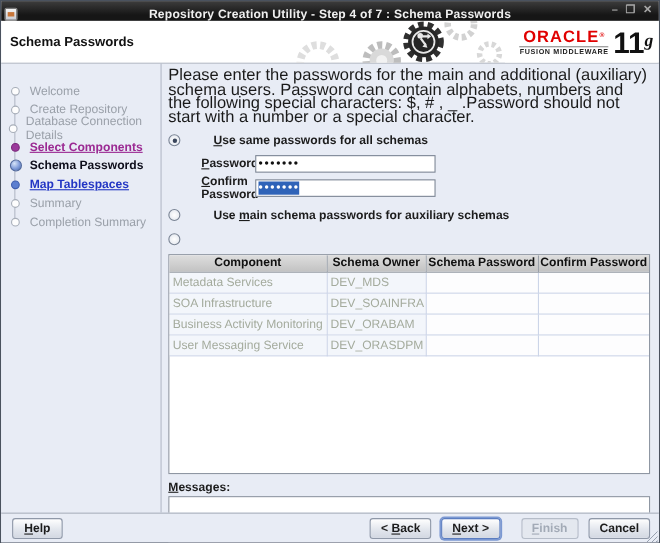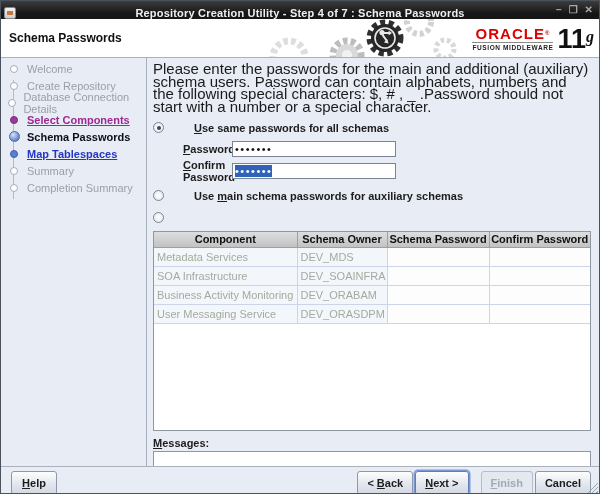--- a/index.html
+++ b/index.html
@@ -40,21 +40,21 @@
   .brand { font-size:15px; font-weight:bold; color:#e00000; letter-spacing:1px; line-height:15px; }
   .brand .reg { font-size:6px; vertical-align:top; color:#e00000; }
   .logo-sub {
     border-top:1px solid #8a8a8a; margin-top:1px; padding-top:1px;
     font-size:6.5px; font-weight:bold; color:#222; letter-spacing:.6px;
   }
   .ver { font-size:27px; font-weight:bold; color:#111; line-height:38px; }
   .ver-sup { font-family:"Liberation Serif", serif; font-style:italic; font-size:16px; font-weight:bold; vertical-align:6px; }
   
   .bodyrow { display:flex; height:408px; }
-  .sidebar { position:relative; width:148px; background:#e8ecf5; border-right:1px solid #a9b0bd; padding-top:2px; }
+  .sidebar { position:relative; width:148px; background:#e8ecf5; border-right:1px solid #a9b0bd; padding-top:16px; }
   .rail { position:absolute; left:12px; top:22px; width:1px; height:119px; background:#b3bac6; }
   .step { position:relative; display:flex; align-items:center; height:17px; font-size:11px; }
   .marker { width:26px; display:flex; justify-content:center; }
   .dot { width:8px; height:8px; border-radius:50%; background:#fdfdfd; border:1px solid #a7aeb9; }
   .step-visited .dot { background:#9b3a9b; border-color:#7c2a7c; }
   .step-link .dot { background:#5c7fd0; border-color:#3f5fae; }
   .step-current .dot { width:11px; height:11px; background:radial-gradient(circle at 35% 30%, #d6e4f8, #7e9ad8 55%, #44639f); border-color:#51699c; }
   .step-pending .lbl { color:#9aa0a9; }
   .step-visited .lbl { color:#9b2a93; text-decoration:underline; font-weight:bold; cursor:pointer; }
   .step-link .lbl { color:#2336c4; text-decoration:underline; font-weight:bold; cursor:pointer; }
@@ -92,25 +92,25 @@
   
   .messages-lbl { margin:6px 0 0 2px; font-size:11px; font-weight:bold; color:#1c1c1c; }
   .messages-box {
     display:block; margin:2px 0 0 2px; width:438px; height:42px;
     background:#fff; border:1px solid #8f97a3; resize:none; outline:none;
     font-family:"Liberation Sans", sans-serif; font-size:11px;
   }
   
   .footer { position:relative; height:28px; background:#e8ecf5; border-top:1px solid #aab1bd; }
   .btn {
-    height:24px; padding:0 9px; font-family:"Liberation Sans", sans-serif; font-size:11px; font-weight:bold; color:#1c1c1c;
+    height:19px; padding:0 9px; font-family:"Liberation Sans", sans-serif; font-size:11px; font-weight:bold; color:#1c1c1c;
     background:linear-gradient(#fefefe,#e2e6ed 55%, #d3d8e2); border:1px solid #8f98a8; border-radius:3px; cursor:pointer;
   }
   .btn-help { position:absolute; left:10px; top:4px; width:46px; }
-  .btn-group { position:absolute; right:8px; top:4px; display:flex; gap:2px; }
+  .btn-group { position:absolute; right:8px; top:4px; display:flex; gap:9px; }
   .btn-focus { box-shadow:0 0 0 1.5px #7b98d2; border-color:#5b7dc0; }
   .btn-disabled { color:#a2aab6; background:#e4e8ef; border-color:#b6bdc9; cursor:default; margin-left:10px; }
   .grip {
     position:absolute; right:1px; bottom:1px; width:11px; height:11px;
     background:repeating-linear-gradient(135deg, transparent 0 2px, #98a1b0 2px 3px);
     clip-path:polygon(100% 0, 100% 100%, 0 100%); cursor:nwse-resize;
   }
 </style>
 </head>
 <body>

